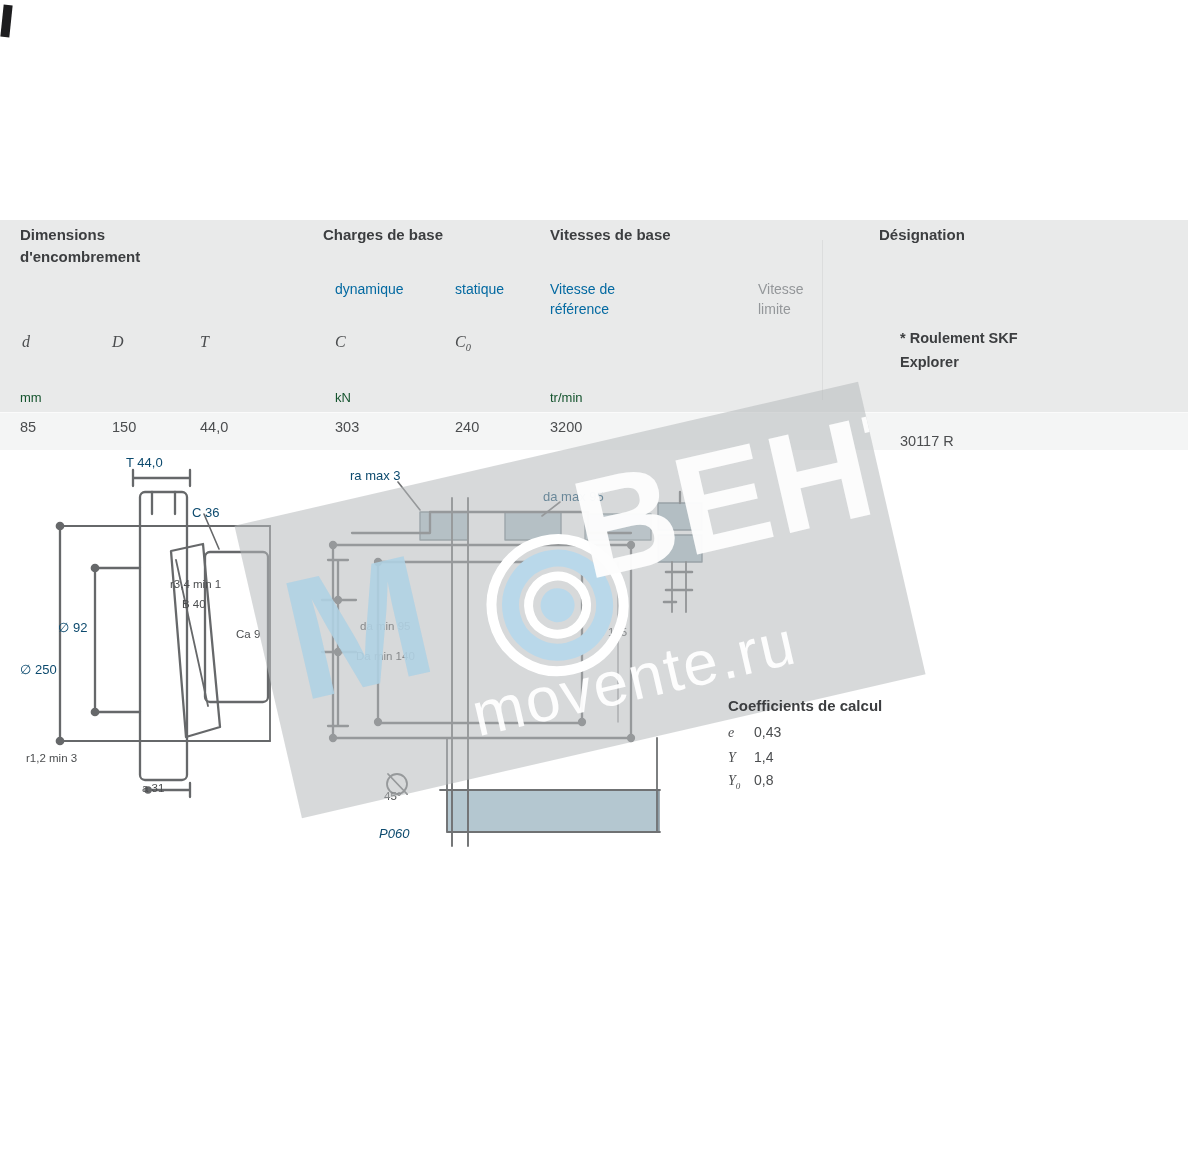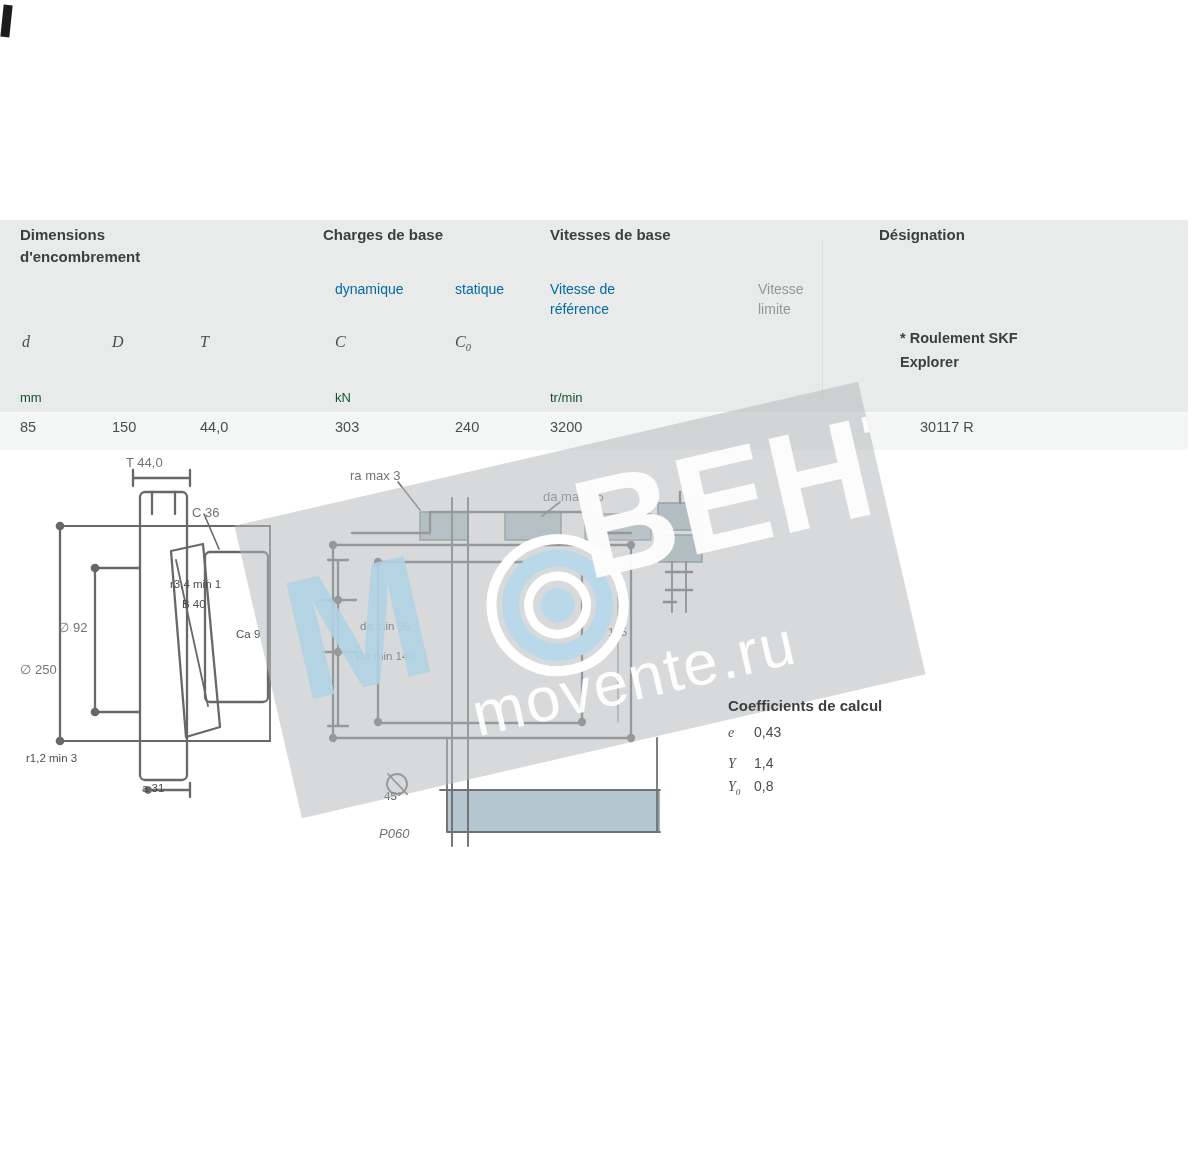--- a/index.html
+++ b/index.html
@@ -17,21 +17,21 @@
   .hdr{font-weight:bold;font-size:15px;color:#3c3e40;}
   .sub{font-size:14px;color:#0369a1;}
   .sub-light{font-size:14px;color:#94979a;}
   .sym{font-family:"Liberation Serif", serif;font-style:italic;font-size:16px;color:#4a4c4e;}
   .unit{font-size:13px;color:#14532d;}
   .val{font-size:14.5px;color:#4b4d4f;}
   .note{font-weight:bold;font-size:14.5px;color:#3c3e40;}
   .vline{left:822px;top:240px;width:1px;height:160px;background:#dcdddd;}
   
   .sheet{left:0;top:0;width:1200px;height:1165px;filter:blur(0.6px);z-index:2;}
-  .dim{font-size:13px;color:#737373;}
+  .dim{font-size:13px;color:#0c4a6e;}
   .dim-sm{font-size:11.5px;color:#4b4d4f;}
   
   .coef{z-index:4;filter:blur(0.4px);}
   .coef-title{font-weight:bold;font-size:15px;color:#3c3e40;}
   .coef-row{font-size:14px;color:#4b4d4f;}
   .coef-sym{font-family:"Liberation Serif", serif;font-style:italic;display:inline-block;width:26px;}
   
   .band{
     left:260px;top:450px;width:640px;height:300px;
     transform:rotate(-13deg);transform-origin:center;
@@ -79,21 +79,21 @@
   <div class="abs tbl unit" style="left:20px;top:390px;">mm</div>
   <div class="abs tbl unit" style="left:335px;top:390px;">kN</div>
   <div class="abs tbl unit" style="left:550px;top:390px;">tr/min</div>
 
   <div class="abs tbl val" style="left:20px;top:419px;">85</div>
   <div class="abs tbl val" style="left:112px;top:419px;">150</div>
   <div class="abs tbl val" style="left:200px;top:419px;">44,0</div>
   <div class="abs tbl val" style="left:335px;top:419px;">303</div>
   <div class="abs tbl val" style="left:455px;top:419px;">240</div>
   <div class="abs tbl val" style="left:550px;top:419px;">3200</div>
-  <div class="abs tbl val" style="left:900px;top:419px;margin-left:20px;">30117 R</div>
+  <div class="abs tbl val" style="left:900px;top:433px;">30117 R</div>
 </div>
 
 <div class="abs sheet">
   <svg width="1200" height="430" viewBox="0 445 1200 430" style="position:absolute;left:0;top:445px;" fill="none" stroke="#4c4e50" stroke-width="2.3" stroke-linecap="round" stroke-linejoin="round">
 
     <g opacity="0.85">
       <path d="M133,478 H190 M133,470 V486 M190,470 V486"></path>
       <rect x="140" y="492" width="47" height="288" rx="5"></rect>
       <path d="M152,492 V514 M175,492 V514"></path>
       <rect x="205" y="552" width="63" height="150" rx="5"></rect>
@@ -164,21 +164,21 @@
   <div class="abs dim-sm" style="left:360px;top:620px;">da min 95</div>
   <div class="abs dim-sm" style="left:356px;top:650px;">Da min 140</div>
   <div class="abs dim-sm" style="left:590px;top:626px;">Db 145</div>
   <div class="abs dim-sm" style="left:384px;top:790px;">45°</div>
   <div class="abs dim" style="left:379px;top:826px;font-style:italic;">P060</div>
 </div>
 
 <div class="abs coef" style="left:728px;top:697px;">
   <div class="coef-title">Coefficients de calcul</div>
   <div class="coef-row" style="margin-top:10px;"><span class="coef-sym">e</span><span>0,43</span></div>
-  <div class="coef-row" style="margin-top:14px;"><span class="coef-sym">Y</span><span>1,4</span></div>
+  <div class="coef-row" style="margin-top:8px;"><span class="coef-sym">Y</span><span>1,4</span></div>
   <div class="coef-row" style="margin-top:6px;"><span class="coef-sym"><span>Y</span><sub>0</sub></span><span>0,8</span></div>
 </div>
 
 <div class="abs band">
   <div class="abs wm-m">М</div>
   <svg class="abs" style="left:222px;top:75px;" width="150" height="150" viewBox="0 0 150 150">
     <circle cx="75" cy="75" r="66" stroke="#ffffff" stroke-width="10" fill="none"></circle>
     <circle cx="75" cy="75" r="47" stroke="#b9d8ea" stroke-width="17" fill="none"></circle>
     <circle cx="75" cy="75" r="29" stroke="#ffffff" stroke-width="9" fill="none"></circle>
     <circle cx="75" cy="75" r="17" fill="#b9d8ea"></circle>

